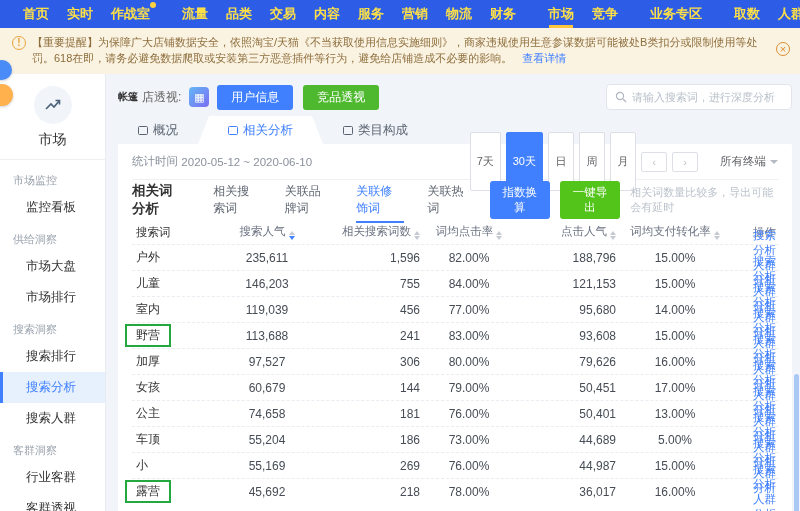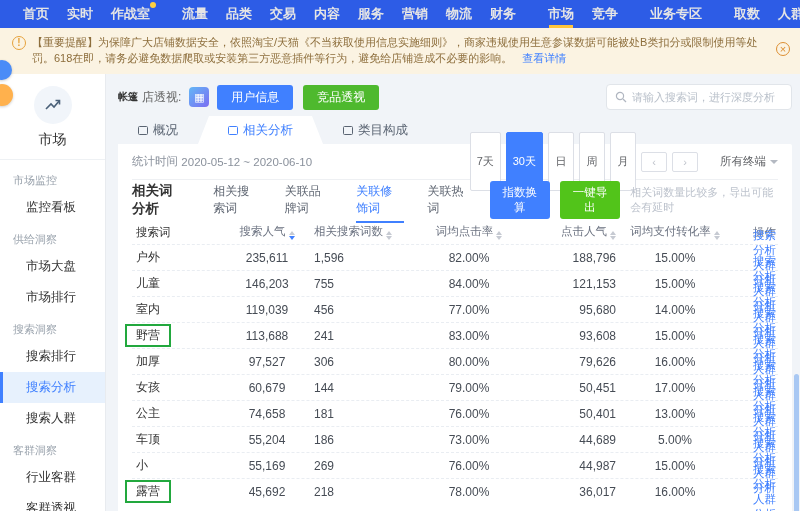--- a/index.html
+++ b/index.html
@@ -2,21 +2,21 @@
 <html><head>
 <meta charset="utf-8">
 <style>
   * { margin:0; padding:0; box-sizing:border-box; }
   html,body { width:800px; height:511px; overflow:hidden; }
   body { font-family:"Liberation Sans","DejaVu Sans",sans-serif; font-size:12px; color:#333; background:#f1f4f8; }
   .app { position:relative; width:800px; height:511px; overflow:hidden; }
 
   
   .topnav { height:28px; background:#2d5ce6; display:flex; align-items:center; padding:0 14px; }
-  .nav-item { position:relative; color:#e5e5e5; font-weight:bold; font-size:13px; line-height:28px; margin:0 9px; cursor:pointer; white-space:nowrap; }
+  .nav-item { position:relative; color:#fde047; font-weight:bold; font-size:13px; line-height:28px; margin:0 9px; cursor:pointer; white-space:nowrap; }
   .nav-item.active:after { content:""; position:absolute; left:1px; right:1px; bottom:0; height:3px; background:#ffc53d; }
   .nav-dot { position:absolute; top:2px; right:-6px; width:6px; height:6px; border-radius:50%; background:#ffd040; }
   .nav-div { width:1px; height:13px; background:rgba(255,255,255,.35); margin:0 7px; }
 
   
   .banner { height:46px; background:#fbf3e2; display:flex; padding:6px 10px 0 10px; position:relative; }
   .warn-ic { flex:0 0 14px; width:14px; height:14px; border:1px solid #e6a23c; border-radius:50%; color:#e6a23c; font-size:10px; line-height:12px; text-align:center; margin:2px 6px 0 2px; font-weight:bold; }
   .banner p { color:#8d6e3c; font-size:11px; line-height:16px; padding-right:26px; }
   .banner a { color:#4080ff; text-decoration:none; margin-left:10px; }
   .close-ic { position:absolute; right:10px; top:14px; width:14px; height:14px; border:1px solid #dd8f33; border-radius:50%; color:#dd8f33; font-size:11px; line-height:12px; text-align:center; cursor:pointer; }
@@ -74,21 +74,21 @@
   .sbtn.blue { background:#4080ff; }
   .sbtn.green { background:#52c41a; }
   .note { color:#bcc2cc; font-size:11px; }
 
   
   .trow { display:flex; align-items:center; }
   .thead { height:24px; color:#6b7280; font-size:11.5px; }
   .tr { height:26px; border-top:1px dashed #e9edf2; color:#464c55; font-size:12px; }
   .c1 { width:88px; text-align:left; padding-left:4px; color:#333; }
   .c2 { width:94px; text-align:center; }
-  .c3 { width:106px; text-align:left; }
+  .c3 { width:106px; text-align:right; }
   .c4 { width:98px; text-align:center; }
   .c5 { width:98px; text-align:right; }
   .c6 { width:118px; text-align:center; }
   .c7 { flex:1; text-align:right; padding-right:2px; }
   .sort { display:inline-flex; flex-direction:column; gap:1px; margin-left:3px; vertical-align:0; }
   .sort i { width:0; height:0; border-left:3.5px solid transparent; border-right:3.5px solid transparent; }
   .sort .up { border-bottom:4px solid #c6cad2; }
   .sort .dn { border-top:4px solid #c6cad2; }
   .sort .dn.on { border-top-color:#4080ff; }
   .kw-box { display:inline-block; border:2px solid #22a83e; padding:1px 9px; margin-left:-11px; }

